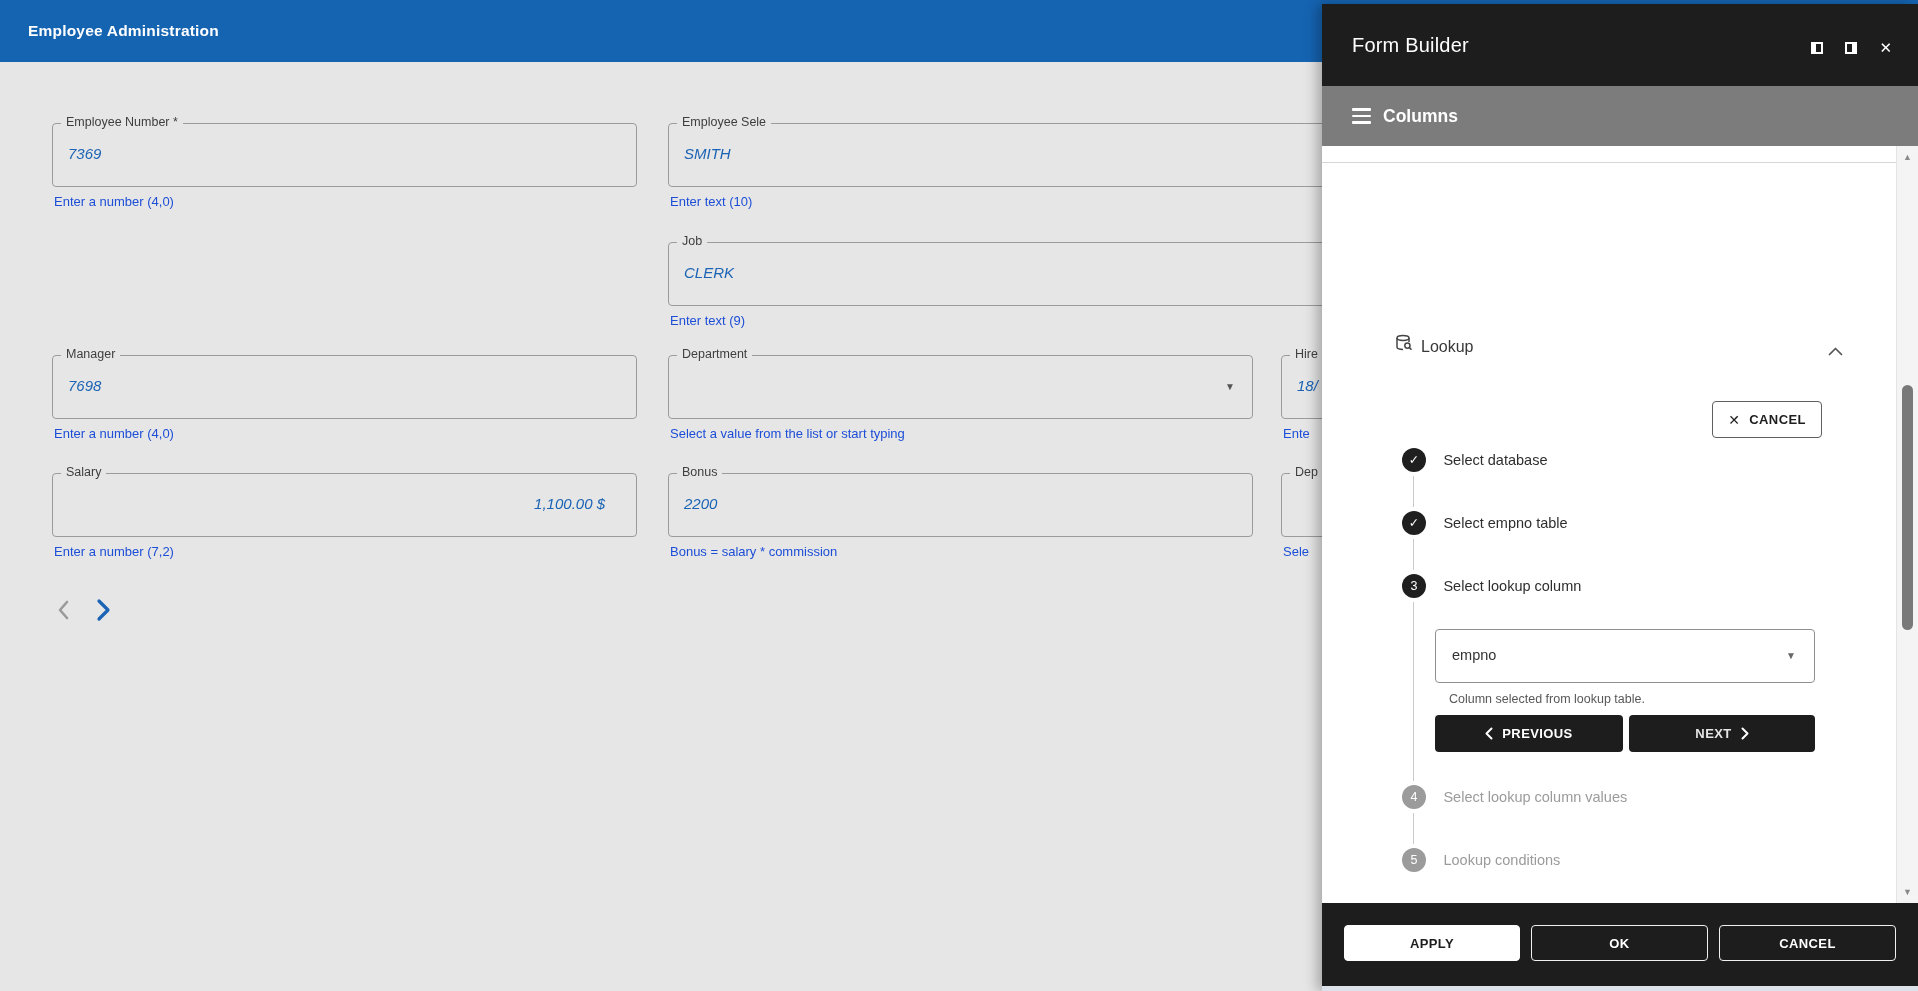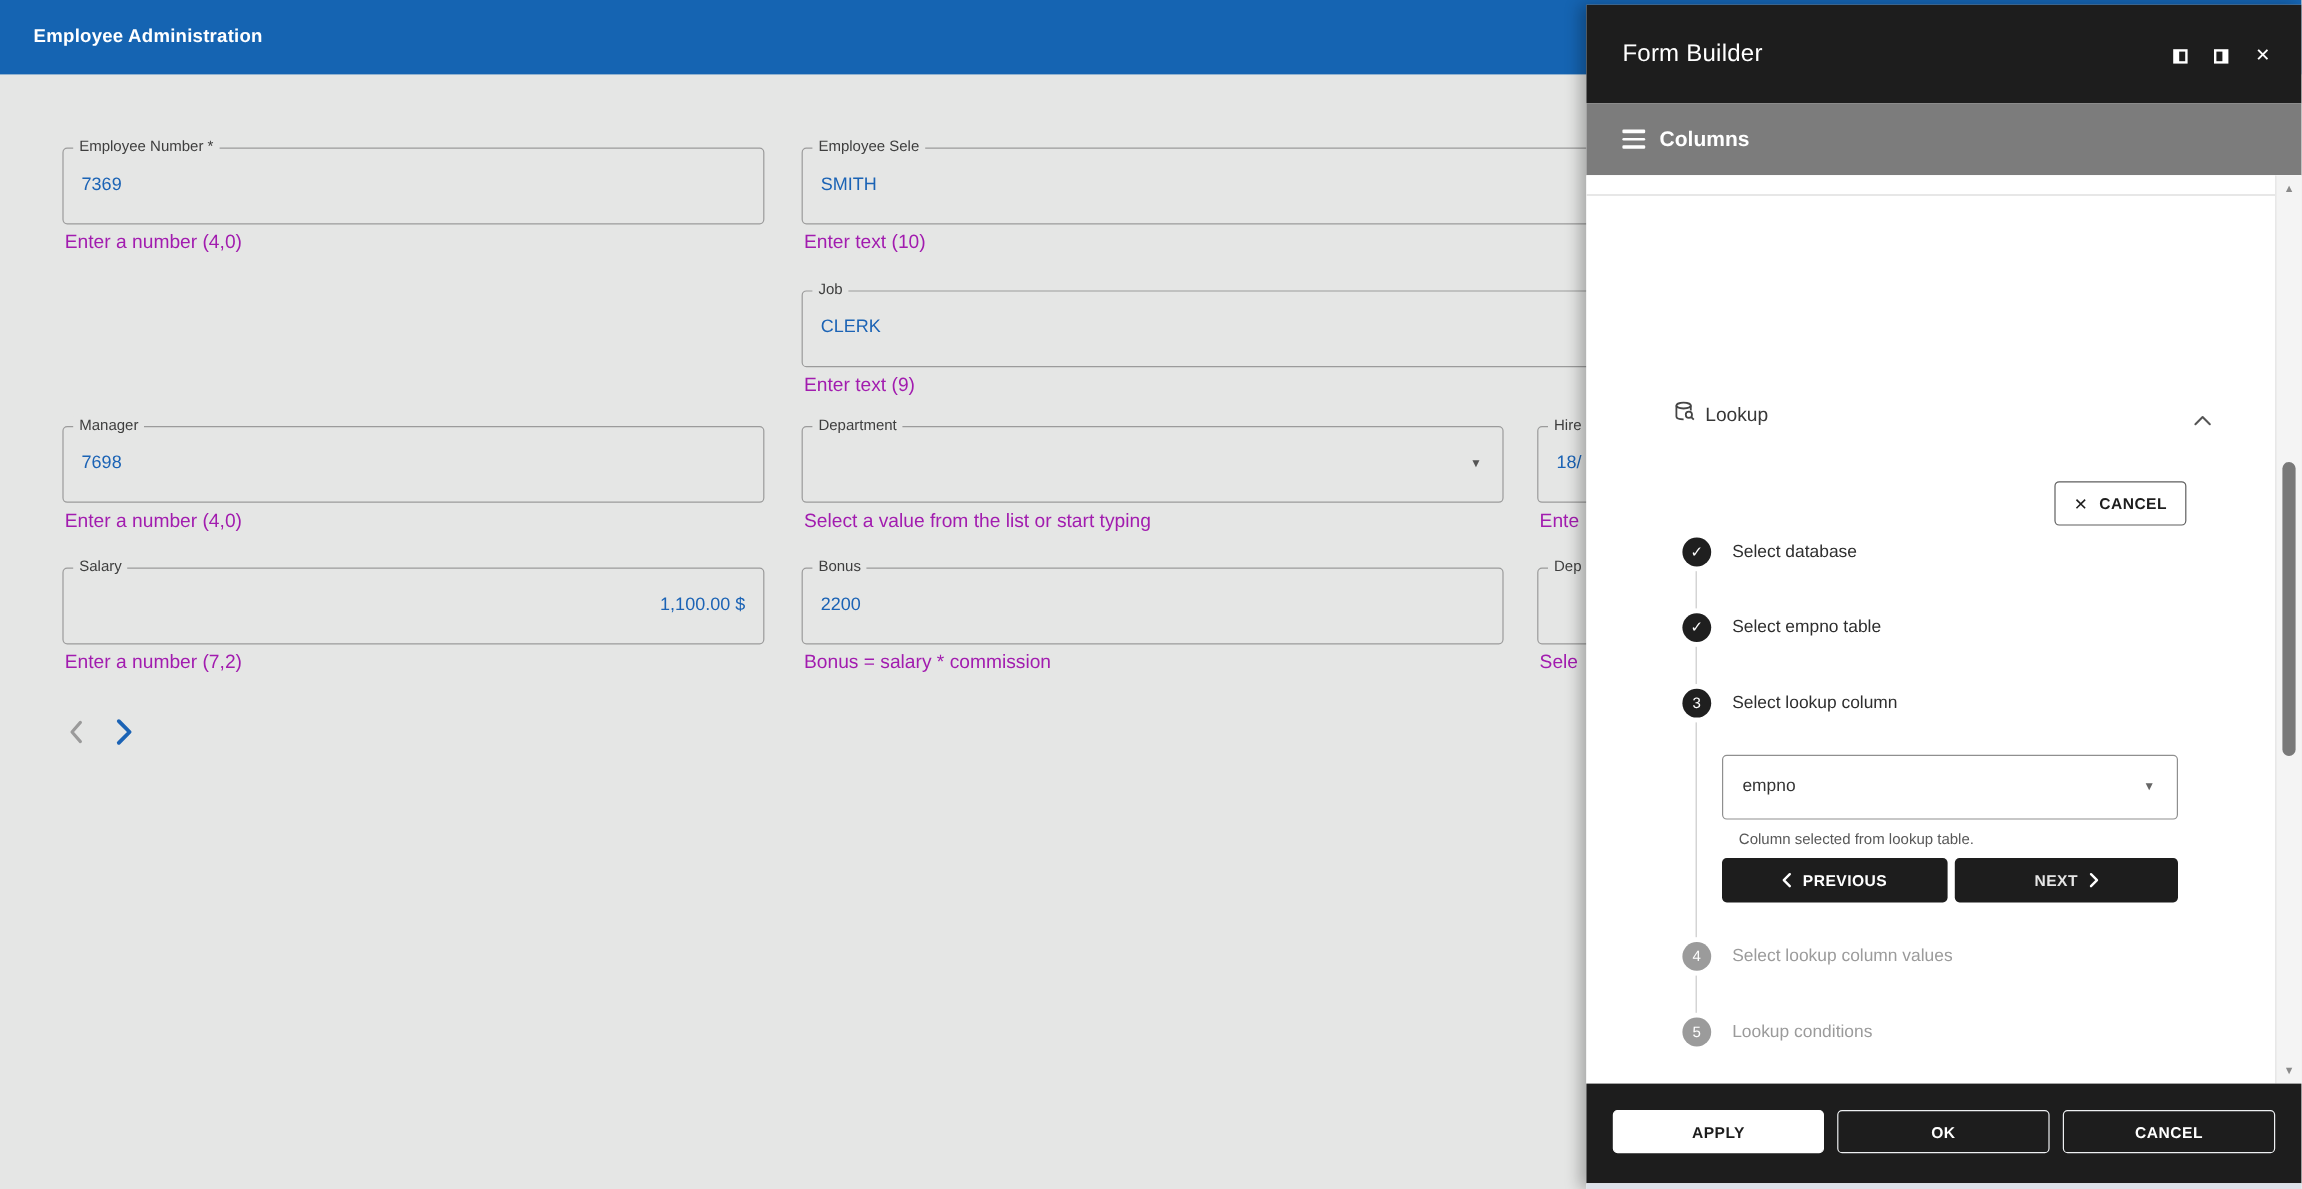--- a/index.html
+++ b/index.html
@@ -6,23 +6,23 @@
   body{font-family:"Liberation Sans", sans-serif; background:#e5e6e5;}
   #screen{position:relative;width:1918px;height:991px;overflow:hidden;background:#e5e6e5;}
 
   
   .app-header{position:absolute;left:0;top:0;width:100%;height:62px;background:#1564b2;z-index:1;}
   .app-title{position:absolute;left:28px;top:0;line-height:62px;color:#ffffff;font-size:15.5px;font-weight:bold;letter-spacing:.2px;}
 
   .fld{position:absolute;height:96px;}
   .fld .box{position:absolute;left:0;top:0;right:0;height:62px;border:1px solid #9b9b9b;border-radius:4px;}
   .fld .lbl{position:absolute;left:9px;top:-8px;background:#e5e6e5;padding:0 5px;font-size:12.5px;color:#3e3e3e;white-space:nowrap;}
-  .fld .val{position:absolute;left:16px;top:22px;font-size:15px;color:#1b63b5;white-space:nowrap;}
-  .fld.right .val{left:auto;right:16px;text-align:center;}
-  .fld .hlp{position:absolute;left:2px;top:71px;font-size:16px;color:#a21caf;white-space:nowrap;}
+  .fld .val{position:absolute;left:16px;top:22px;font-size:15px;color:#1b63b5;white-space:nowrap;font-style:italic;}
+  .fld.right .val{left:auto;right:32px;text-align:center;}
+  .fld .hlp{position:absolute;left:2px;top:71px;font-size:13px;color:#1d4ed8;white-space:nowrap;}
   .fld .caret{position:absolute;right:18px;top:26px;font-size:10px;color:#555;}
 
   #f-empno{left:52px;top:123px;width:585px;}
   #f-ename{left:668px;top:123px;width:1198px;}
   #f-job{left:668px;top:242px;width:1198px;}
   #f-mgr{left:52px;top:355px;width:585px;}
   #f-dept{left:668px;top:355px;width:585px;}
   #f-hire{left:1281px;top:355px;width:585px;}
   #f-sal{left:52px;top:473px;width:585px;}
   #f-bonus{left:668px;top:473px;width:585px;}

